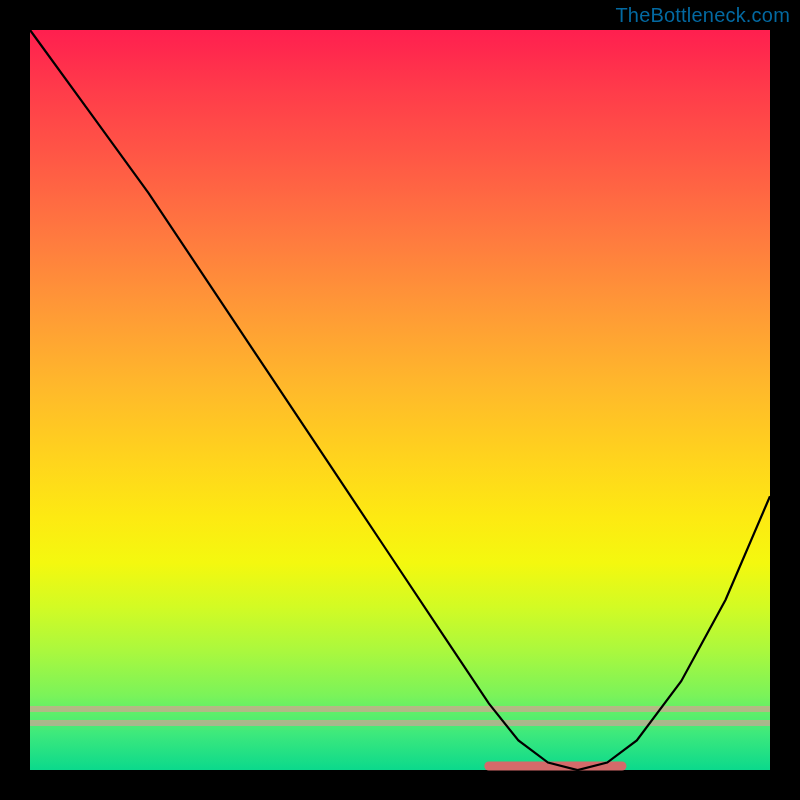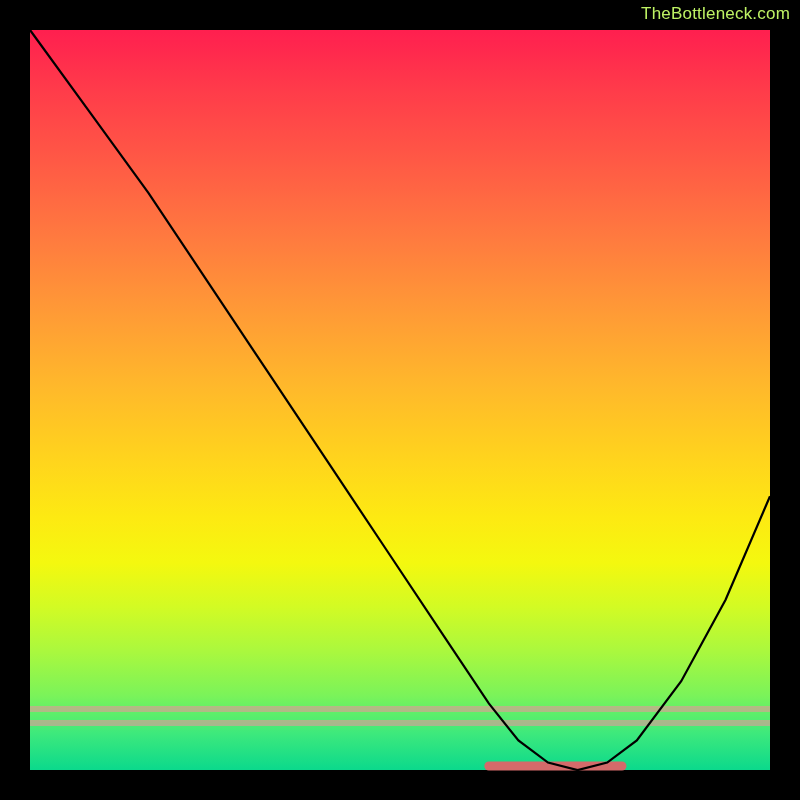--- a/index.html
+++ b/index.html
@@ -14,22 +14,22 @@
   .frame {
     position: relative;
     width: 800px;
     height: 800px;
     background: #000;
   }
   .watermark {
     position: absolute;
     top: 4px;
     right: 10px;
-    color: #bef264;
-    font-size: 17px;
+    color: #0369a1;
+    font-size: 20px;
     font-weight: 500;
     letter-spacing: 0.2px;
     z-index: 10;
   }
   .plot-area {
     position: absolute;
     left: 30px;
     top: 30px;
     width: 740px;
     height: 740px;

